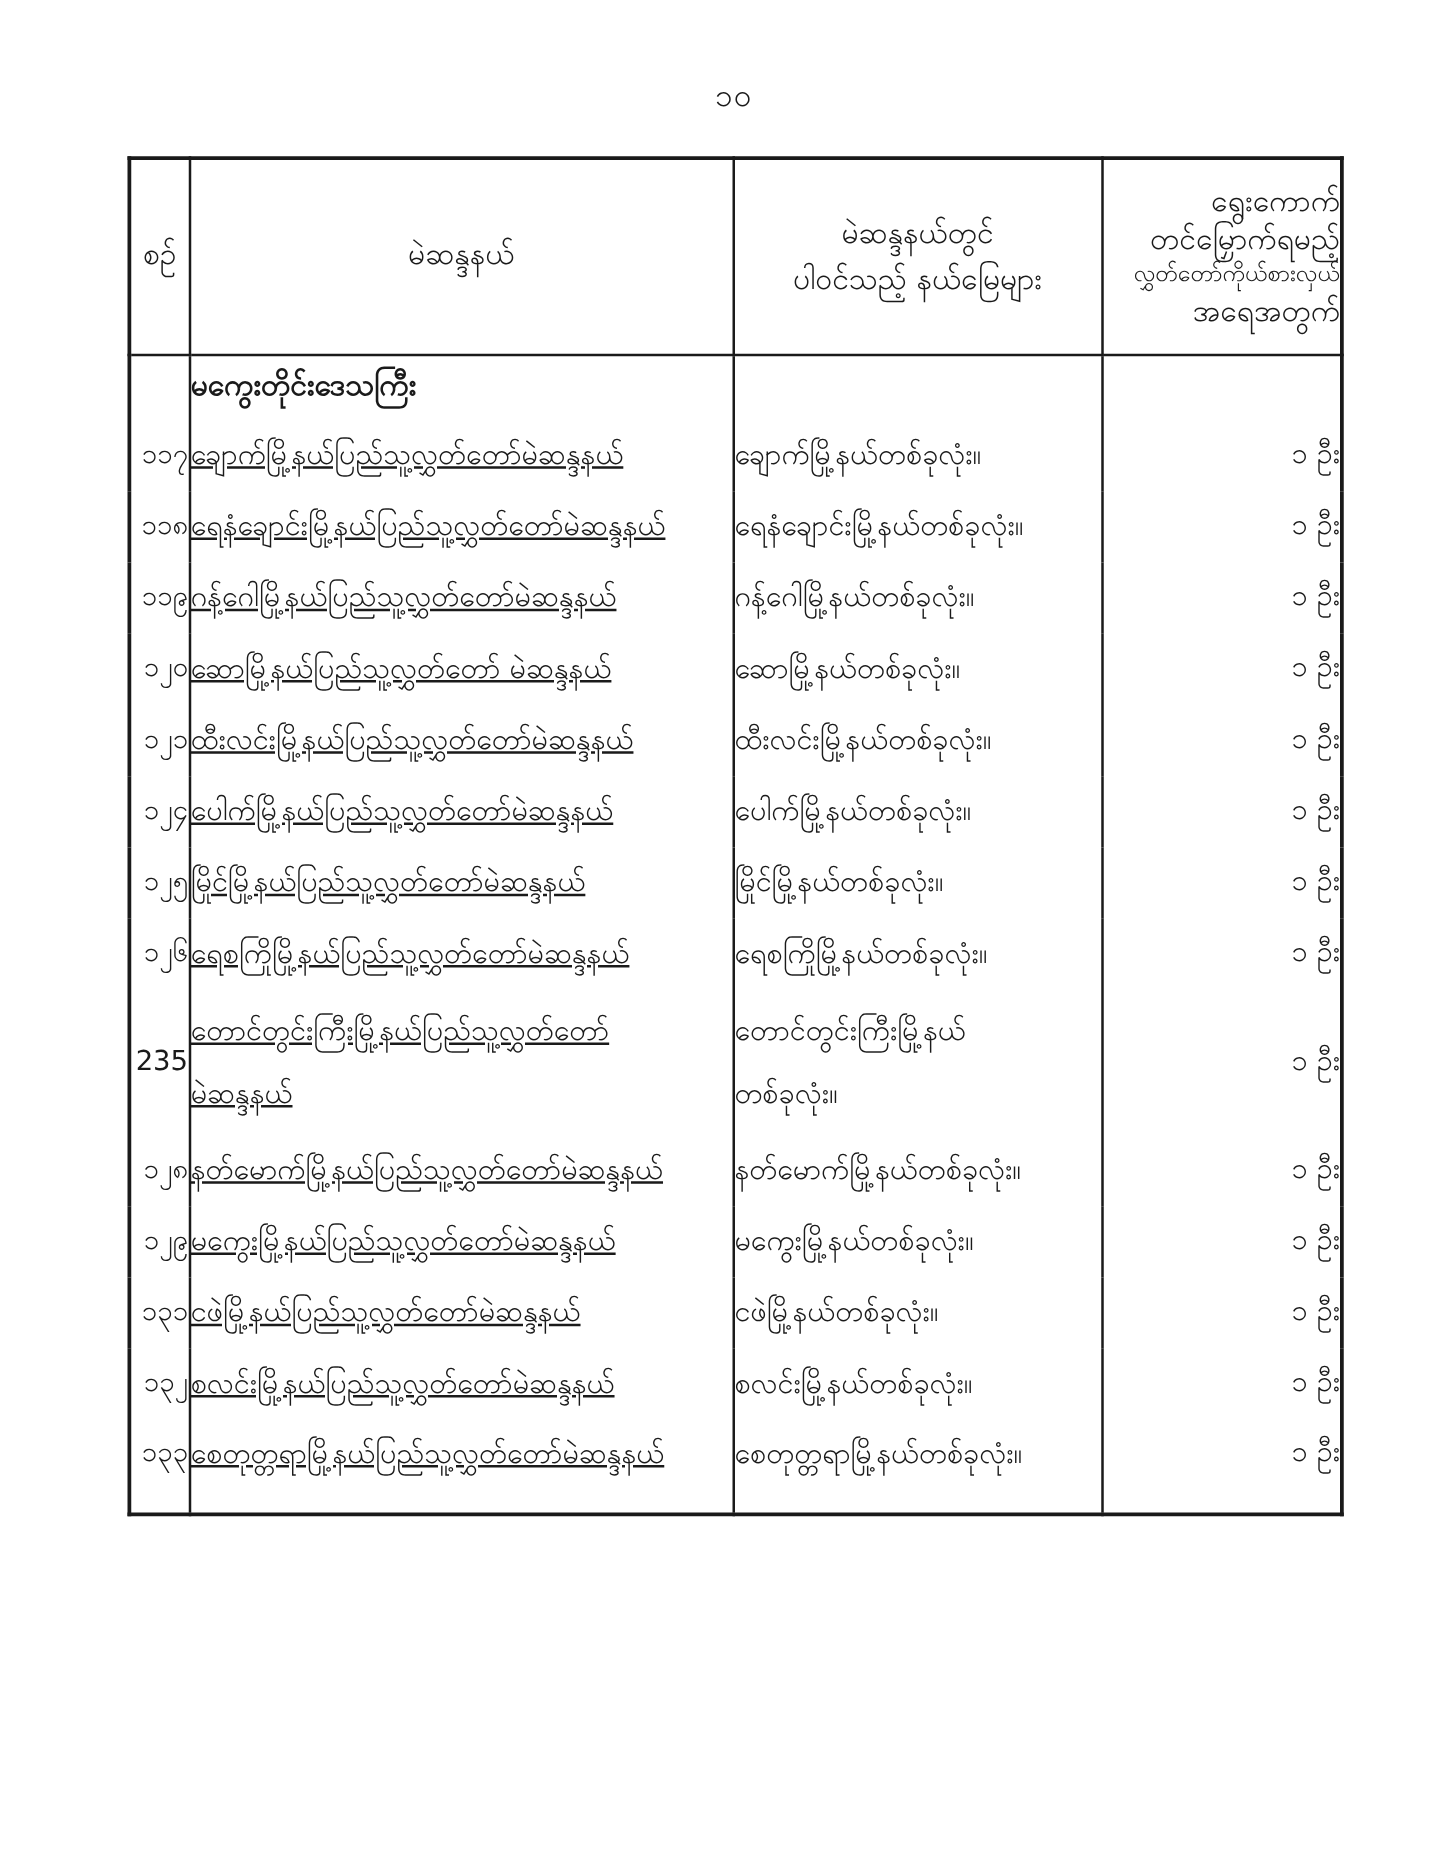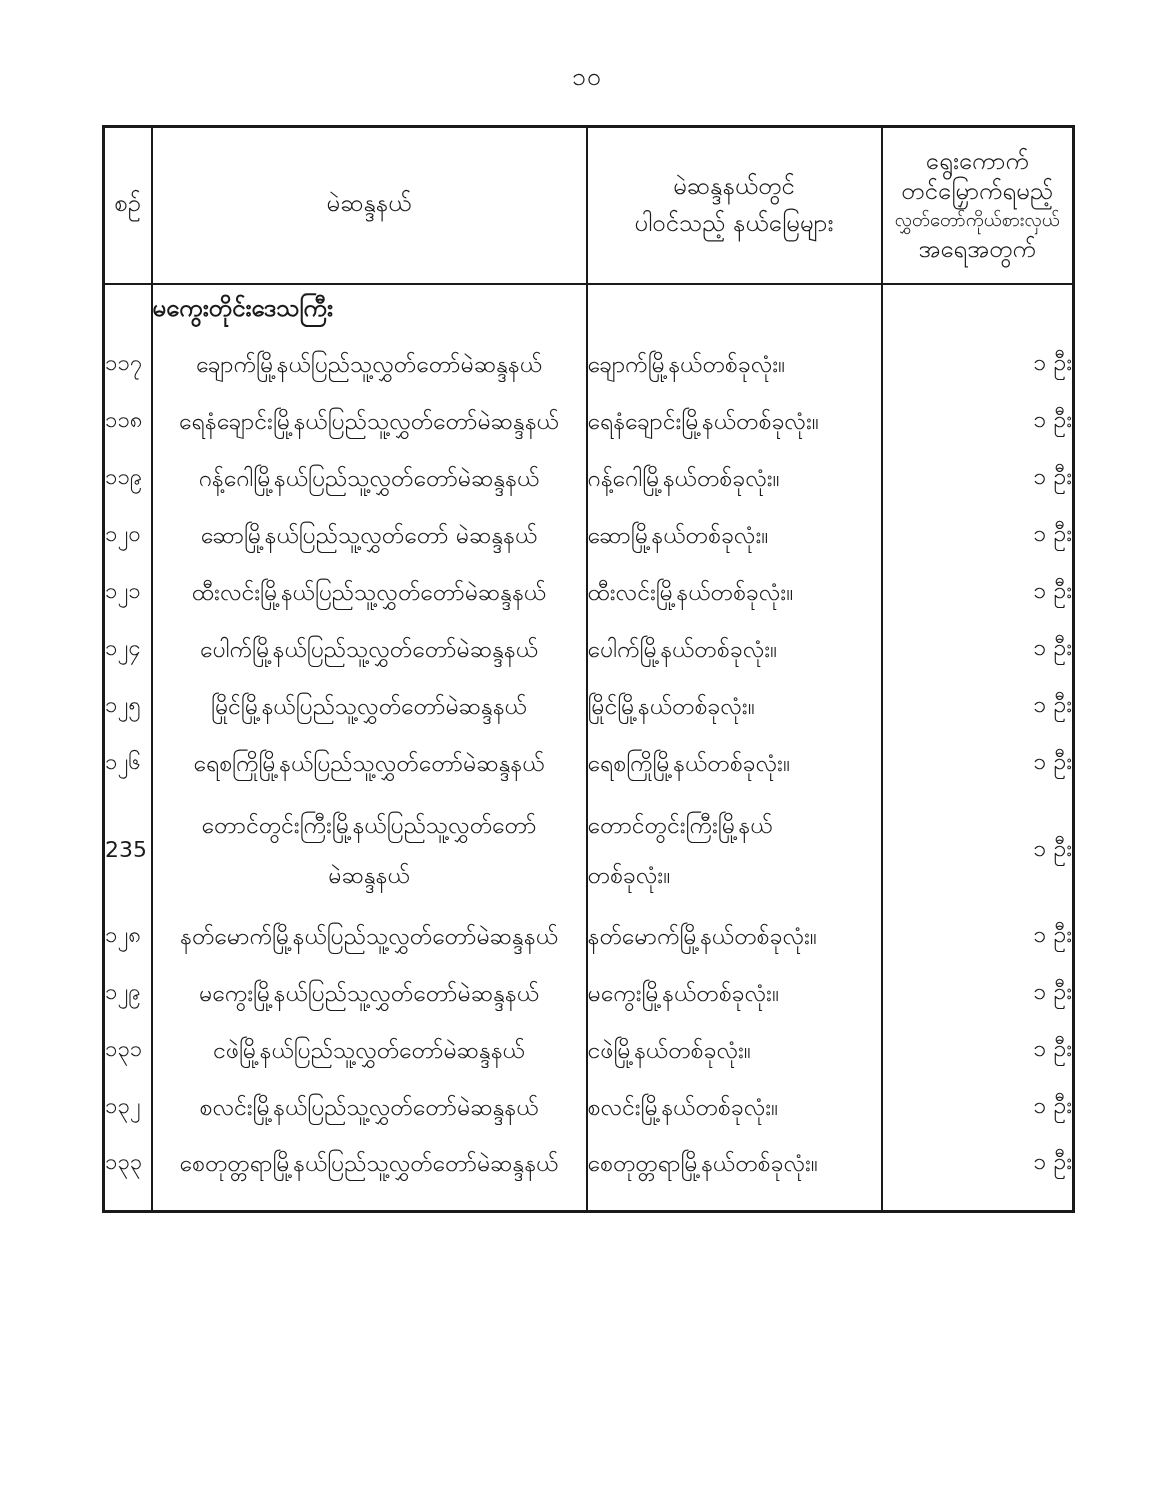--- a/index.html
+++ b/index.html
@@ -29,36 +29,36 @@
   }
   thead th {
     border-bottom: 2px solid #1a1a1a;
     height: 157px;
     font-weight: normal;
     font-size: 24px;
     vertical-align: middle;
     text-align: center;
   }
   .h-areas { white-space: pre-line; line-height: 37px; }
-  .h4-line { line-height: 30px; font-size: 24px; }
+  .h4-line { line-height: 30px; font-size: 24px; text-align: right; }
   .h4-small { font-size: 18.5px; line-height: 28px; }
 
   tbody td { vertical-align: middle; font-size: 23px; }
   tr.section-row td { height: 52px; }
   .section-cell {
     font-weight: bold; font-size: 24px;
     text-align: left; padding: 4px 6px 0 10px; margin-left: 20px;
   }
   tr.data-row td { height: 57px; }
   tr.data-row.tall td { height: 116px; }
   tbody tr:last-child td { height: 76px; padding-bottom: 19px; }
 
   .pre { white-space: pre-line; line-height: 50px; }
-  .c-no { text-align: left; font-size: 22px; }
-  .c-con { text-align: center; padding: 0 6px 0 10px; }
+  .c-no { text-align: right; font-size: 22px; }
+  .c-con { text-align: left; padding: 0 6px 0 10px; text-decoration: underline; }
   .c-area { text-align: left; padding: 0 6px 0 10px; }
   .c-count { text-align: right; }
 </style>
 </head>
 <body>
 
 <div class="page">
 
   <div class="page-number">၁၀</div>
 

